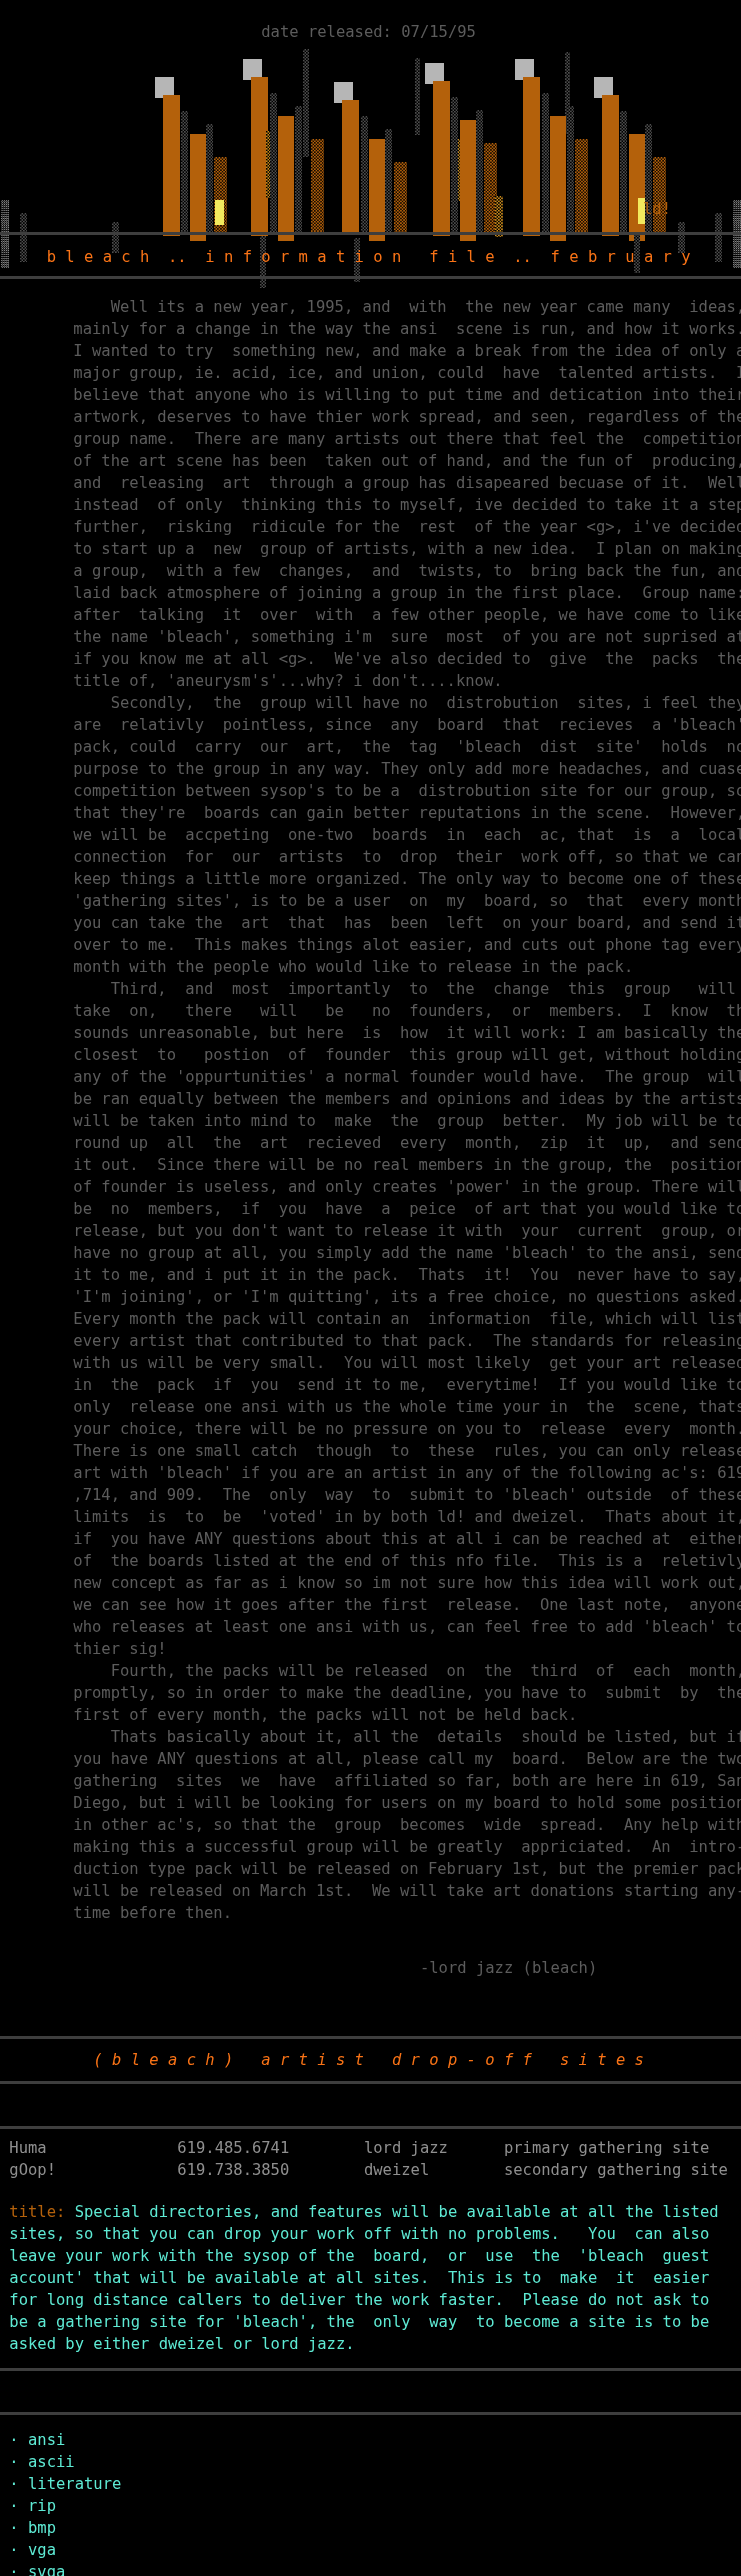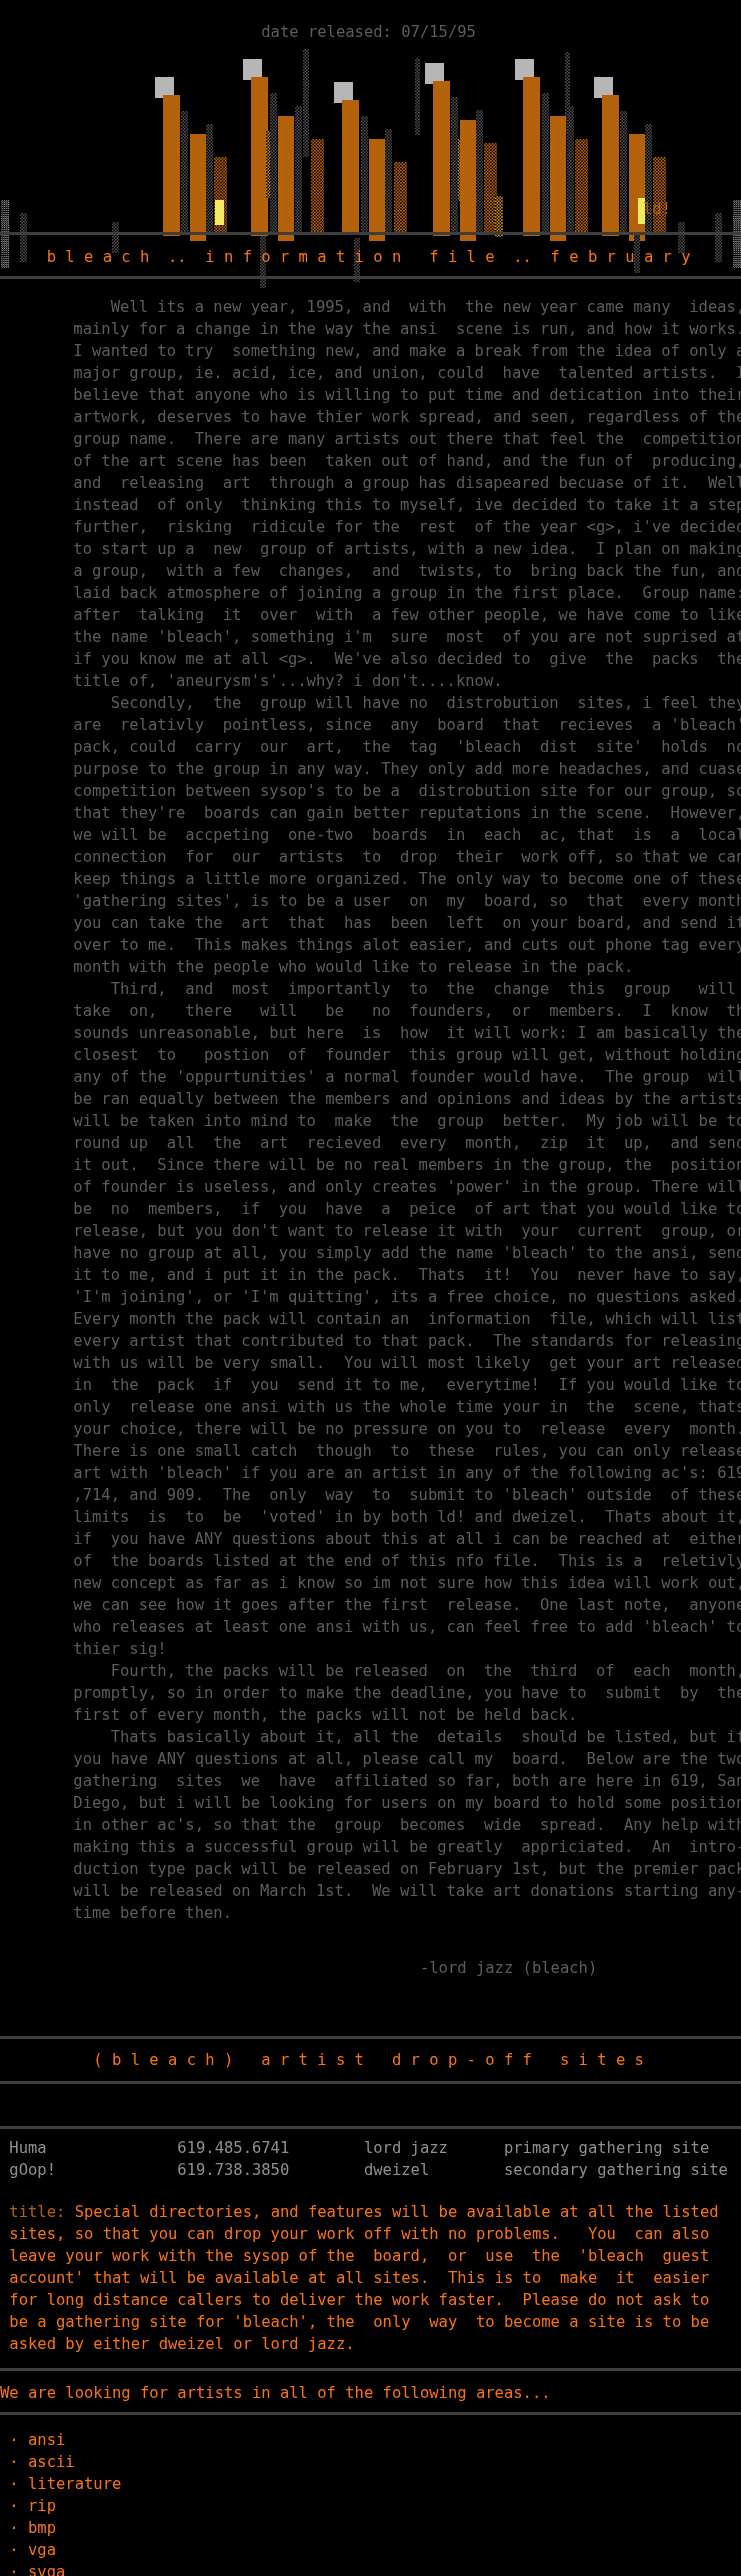--- a/index.html
+++ b/index.html
@@ -3,21 +3,21 @@
 <meta charset="utf-8">
 <style>
   html,body{margin:0;padding:0;background:#000;}
   #screen{position:relative;width:742px;height:2782px;background:#000;overflow:hidden;
           font-family:"DejaVu Sans Mono", monospace;}
   pre{margin:0;position:absolute;left:0;white-space:pre;
       font-family:"DejaVu Sans Mono", monospace;font-size:15.5px;line-height:22px;}
   .c-dim{color:#5c5c5c;}
   .c-mid{color:#f97316;}
   .c-lit{color:#8f8f8f;}
-  .c-note{color:#f97316;}
+  .c-note{color:#5eead4;}
   .c-orange{color:#b4610b;}
   .hr{position:absolute;left:0;width:742px;height:2.6px;background:#3e3e3e;}
   .blk{position:absolute;}
   .ob{background:#b4610b;}
   .ob3{background:repeating-conic-gradient(#b4610b 0% 25%, #140a00 25% 50%);background-size:3.1px 3.1px;}
   .cap{background:#b6b6b6;}
   .db{background:repeating-conic-gradient(#4e4e4e 0% 25%, #000 25% 50%);background-size:3.1px 3.1px;}
   .gd{background:repeating-conic-gradient(#c98a1a 0% 25%, #000 25% 50%);background-size:3.1px 3.1px;}
   .yb{background:#f2ea5e;}
   .edge{background:repeating-conic-gradient(#8a8a8a 0% 25%, #000 25% 50%);background-size:2.1px 2.1px;}
@@ -172,36 +172,35 @@
     Diego, but i will be looking for users on my board to hold some positions
     in other ac's, so that the  group  becomes  wide  spread.  Any help with
     making this a successful group will be greatly  appriciated.  An  intro-
     duction type pack will be released on February 1st, but the premier pack
     will be released on March 1st.  We will take art donations starting any-
     time before then.</pre>
 
   <pre class="c-dim" style="top:1957px;">                                             -lord jazz (bleach)</pre>
 
   <div class="hr" style="top:2036px;"></div>
-  <pre class="c-mid" style="top:2049px;">          ( b l e a c h )   a r t i s t   d r o p - o f f   s i t e s</pre>
+  <pre class="c-mid" style="top:2049px;font-style:italic;">          ( b l e a c h )   a r t i s t   d r o p - o f f   s i t e s</pre>
   <div class="hr" style="top:2081px;"></div>
   <div class="hr" style="top:2126px;"></div>
   <pre class="c-lit" style="top:2137px;"> Huma              619.485.6741        lord jazz      primary gathering site
  gOop!             619.738.3850        dweizel        secondary gathering site</pre>
 
   <pre style="top:2201px;"><span class="c-orange"> title:</span><span class="c-note"> Special directories, and features will be available at all the listed
  sites, so that you can drop your work off with no problems.   You  can also
  leave your work with the sysop of the  board,  or  use  the  'bleach  guest
  account' that will be available at all sites.  This is to  make  it  easier
  for long distance callers to deliver the work faster.  Please do not ask to
  be a gathering site for 'bleach', the  only  way  to become a site is to be
  asked by either dweizel or lord jazz.</span></pre>
 
   <div class="hr" style="top:2368px;"></div>
-  <pre class="c-mid" style="top:2382px;">We are looking for artists in all of the following areas...</pre>
   <div class="hr" style="top:2412px;"></div>
   <pre class="c-note" style="top:2429px;"> · ansi
  · ascii
  · literature
  · rip
  · bmp
  · vga
  · svga
  · music
  · demo

